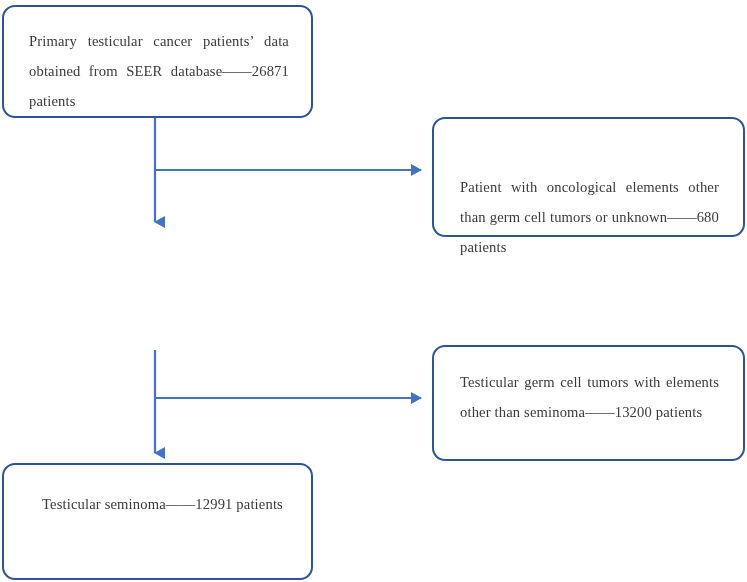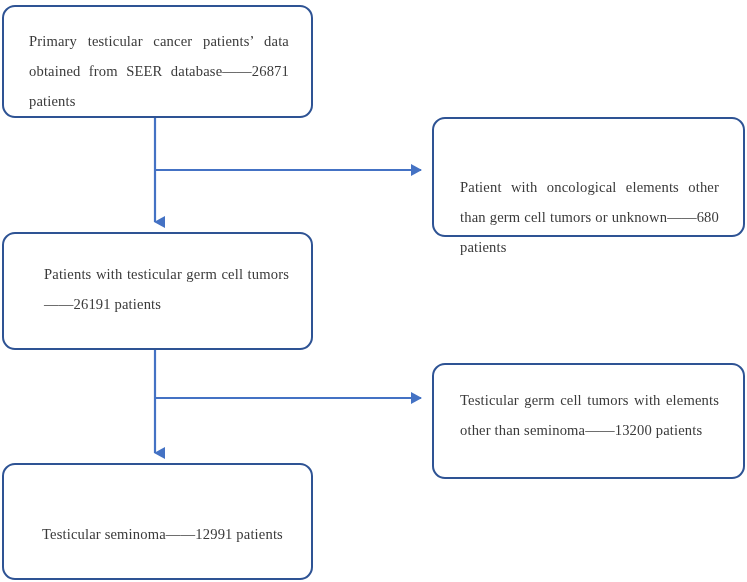--- a/index.html
+++ b/index.html
@@ -37,24 +37,24 @@
   
   #box-source     {left:2px;  top:5px;   width:311px; height:113px;}
   #box-source .box-text{padding:19px 22px 0 25px;}
 
   #box-excluded-1 {left:432px;top:117px; width:313px; height:120px;}
   #box-excluded-1 .box-text{padding:22px 24px 0 26px;margin-top:31px;}
 
   #box-germcell   {left:2px;  top:232px; width:311px; height:118px;}
   #box-germcell .box-text{padding:25px 22px 0 40px;}
 
-  #box-excluded-2 {left:432px;top:363px; width:313px; height:116px;align-items:flex-end;}
+  #box-excluded-2 {left:432px;top:345px; width:313px; height:116px;align-items:flex-end;}
   #box-excluded-2 .box-text{padding:20px 24px 0 26px;}
 
-  #box-seminoma   {left:2px;  top:463px; width:311px; height:117px;justify-content:center;}
+  #box-seminoma   {left:2px;  top:463px; width:311px; height:117px;}
   #box-seminoma .box-text{padding:24px 22px 0 38px;}
 
   
   #connectors{position:absolute;left:0;top:0;width:747px;height:582px;z-index:1;}
 </style>
 </head>
 <body>
 
 <div id="canvas">
 
@@ -86,23 +86,20 @@
   </svg>
 
   <div class="flow-box" id="box-source">
     <div class="box-text">Primary testicular cancer patients’ data obtained from SEER database——26871 patients</div>
   </div>
 
   <div class="flow-box" id="box-excluded-1">
     <div class="box-text">Patient with oncological elements other than germ cell tumors or unknown——680 patients</div>
   </div>
 
-  <div class="flow-box" id="box-germcell">
-    <div class="box-text">Patients with testicular germ cell tumors——26191 patients</div>
-  </div>
 
   <div class="flow-box" id="box-excluded-2">
     <div class="box-text">Testicular germ cell tumors with elements other than seminoma——13200 patients</div>
   </div>
 
   <div class="flow-box" id="box-seminoma">
     <div class="box-text">Testicular seminoma——12991 patients</div>
   </div>
 
 </div>

